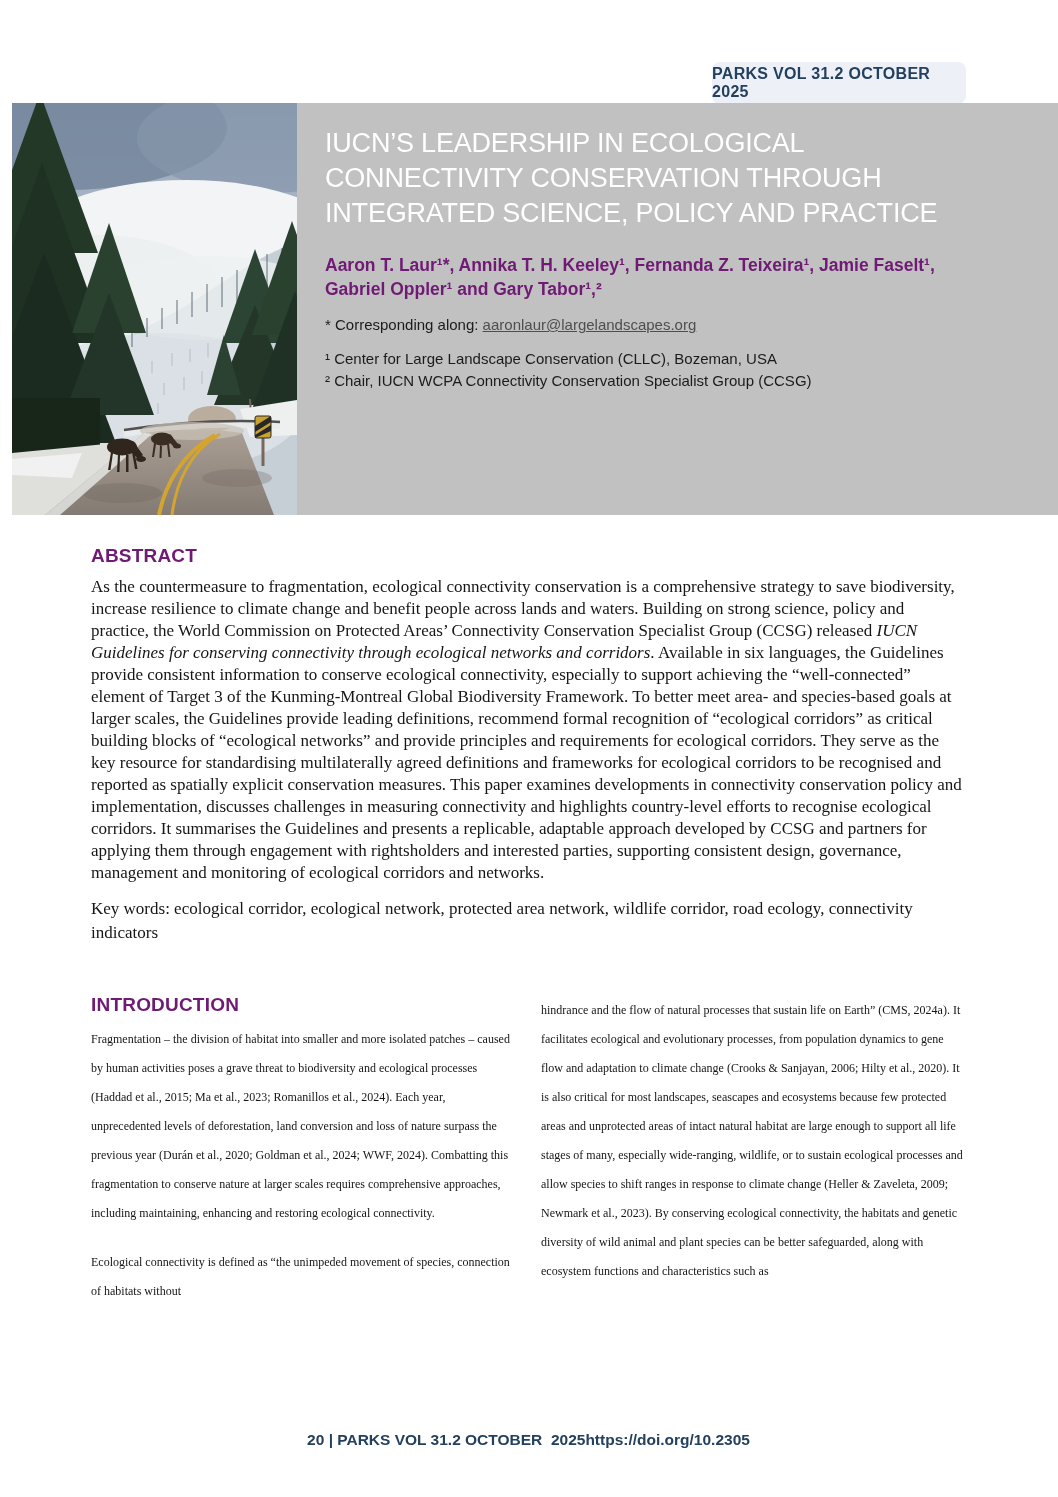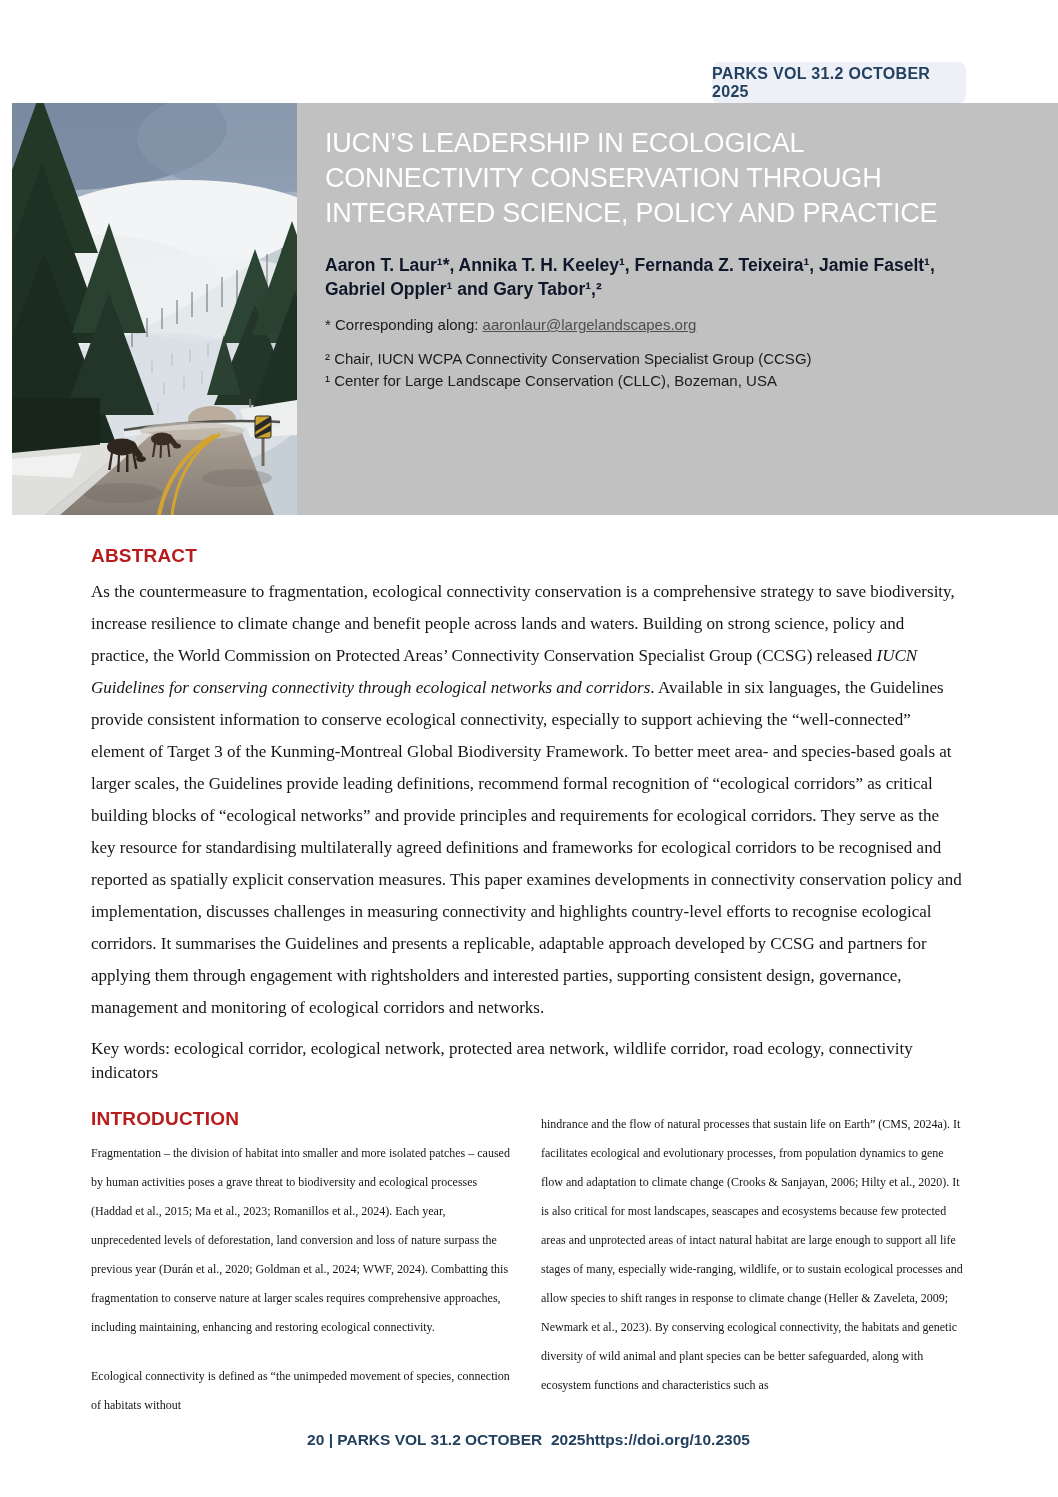--- a/index.html
+++ b/index.html
@@ -22,39 +22,39 @@
   .photo-wrap { position:absolute; left:0; top:0; width:285px; height:412px; }
   .photo-wrap svg { display:block; width:285px; height:412px; }
   .header-content { position:absolute; left:313px; top:0; width:660px; }
   .paper-title {
     margin-top:23px; width:642px;
     font-size:27px; line-height:35px; font-weight:400; letter-spacing:-0.2px;
     color:#ffffff;
   }
   .authors {
     margin-top:22px; width:655px;
-    font-size:17.5px; line-height:24px; font-weight:700; color:#0f172a;
+    font-size:17.5px; line-height:24px; font-weight:700; color:#701a75;
   }
   .corresponding { margin-top:15px; font-size:15px; color:#1b1b1b; }
   .corresponding a { color:#4e4e4e; text-decoration:underline; cursor:pointer; }
   .affiliations { margin-top:15px; font-size:15px; line-height:22px; color:#1b1b1b; }
   
   .main { position:absolute; left:91px; top:545px; width:875px; color:#151515; }
   .section-heading {
-    margin:0; font-size:19px; font-weight:700; letter-spacing:0.2px; color:#b91c1c;
+    margin:0; font-size:19px; font-weight:700; letter-spacing:0.2px; color:#701a75;
     font-family:"Liberation Sans", sans-serif;
   }
   .serif { font-family:"Liberation Serif", serif; }
   .abstract-body {
-    margin:9px 0 0 0; font-size:17px; line-height:32px;
+    margin:9px 0 0 0; font-size:17px; line-height:22px;
   }
   .keywords { margin:13px 0 0 0; font-size:17px; line-height:24.4px; }
   .kw-label { font-weight:400;text-align:center; }
   .intro-grid {
-    margin-top:22px;
+    margin-top:48px;
     display:grid; grid-template-columns:426px 424px; column-gap:24px;
   }
   .intro-grid p { margin:0; font-size:12px; line-height:29px; }
   .col-left p.first { margin-top:9px; }
   .col-left p.second { margin-top:20px; }
   .col-right p { margin-top:2px; }
   
   .footer {
     position:absolute; left:91px; top:1431px; width:875px;
     display:flex; justify-content:center; align-items:baseline;
@@ -187,22 +187,22 @@
       </svg>
     </div>
 
     <div class="header-content">
       <div class="paper-title">IUCN’S LEADERSHIP IN ECOLOGICAL CONNECTIVITY CONSERVATION THROUGH INTEGRATED SCIENCE, POLICY AND PRACTICE</div>
       <div class="authors">Aaron T. Laur¹*, Annika T. H. Keeley¹, Fernanda Z. Teixeira¹, Jamie Faselt¹, Gabriel Oppler¹ and Gary Tabor¹,²</div>
       <div class="corresponding">
         <span>* Corresponding along: </span><a>aaronlaur@largelandscapes.org</a>
       </div>
       <div class="affiliations">
+        <div>¹ Center for Large Landscape Conservation (CLLC), Bozeman, USA</div>
         <div>² Chair, IUCN WCPA Connectivity Conservation Specialist Group (CCSG)</div>
-        <div>¹ Center for Large Landscape Conservation (CLLC), Bozeman, USA</div>
       </div>
     </div>
   </div>
 
   <div class="main">
 
     <h2 class="section-heading">ABSTRACT</h2>
     <p class="abstract-body serif"><span>As the countermeasure to fragmentation, ecological connectivity conservation is a comprehensive strategy to save biodiversity, increase resilience to climate change and benefit people across lands and waters. Building on strong science, policy and practice, the World Commission on Protected Areas’ Connectivity Conservation Specialist Group (CCSG) released </span><i>IUCN Guidelines for conserving connectivity through ecological networks and corridors</i><span>. Available in six languages, the Guidelines provide consistent information to conserve ecological connectivity, especially to support achieving the “well-connected” element of Target 3 of the Kunming-Montreal Global Biodiversity Framework. To better meet area- and species-based goals at larger scales, the Guidelines provide leading definitions, recommend formal recognition of “ecological corridors” as critical building blocks of “ecological networks” and provide principles and requirements for ecological corridors. They serve as the key resource for standardising multilaterally agreed definitions and frameworks for ecological corridors to be recognised and reported as spatially explicit conservation measures. This paper examines developments in connectivity conservation policy and implementation, discusses challenges in measuring connectivity and highlights country-level efforts to recognise ecological corridors. It summarises the Guidelines and presents a replicable, adaptable approach developed by CCSG and partners for applying them through engagement with rightsholders and interested parties, supporting consistent design, governance, management and monitoring of ecological corridors and networks.</span></p>
 
     <p class="keywords serif"><span class="kw-label">Key words:</span><span> ecological corridor, ecological network, protected area network, wildlife corridor, road ecology, connectivity indicators</span></p>

